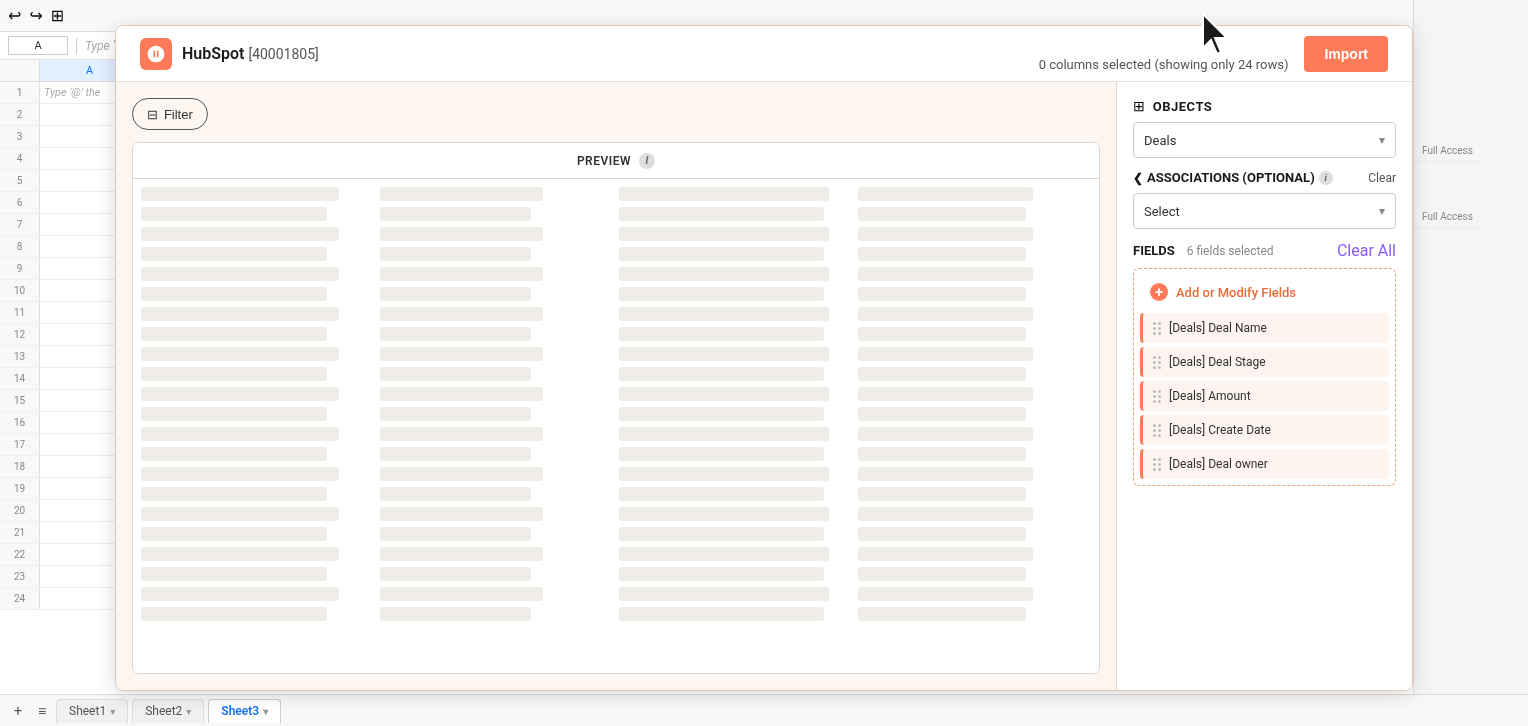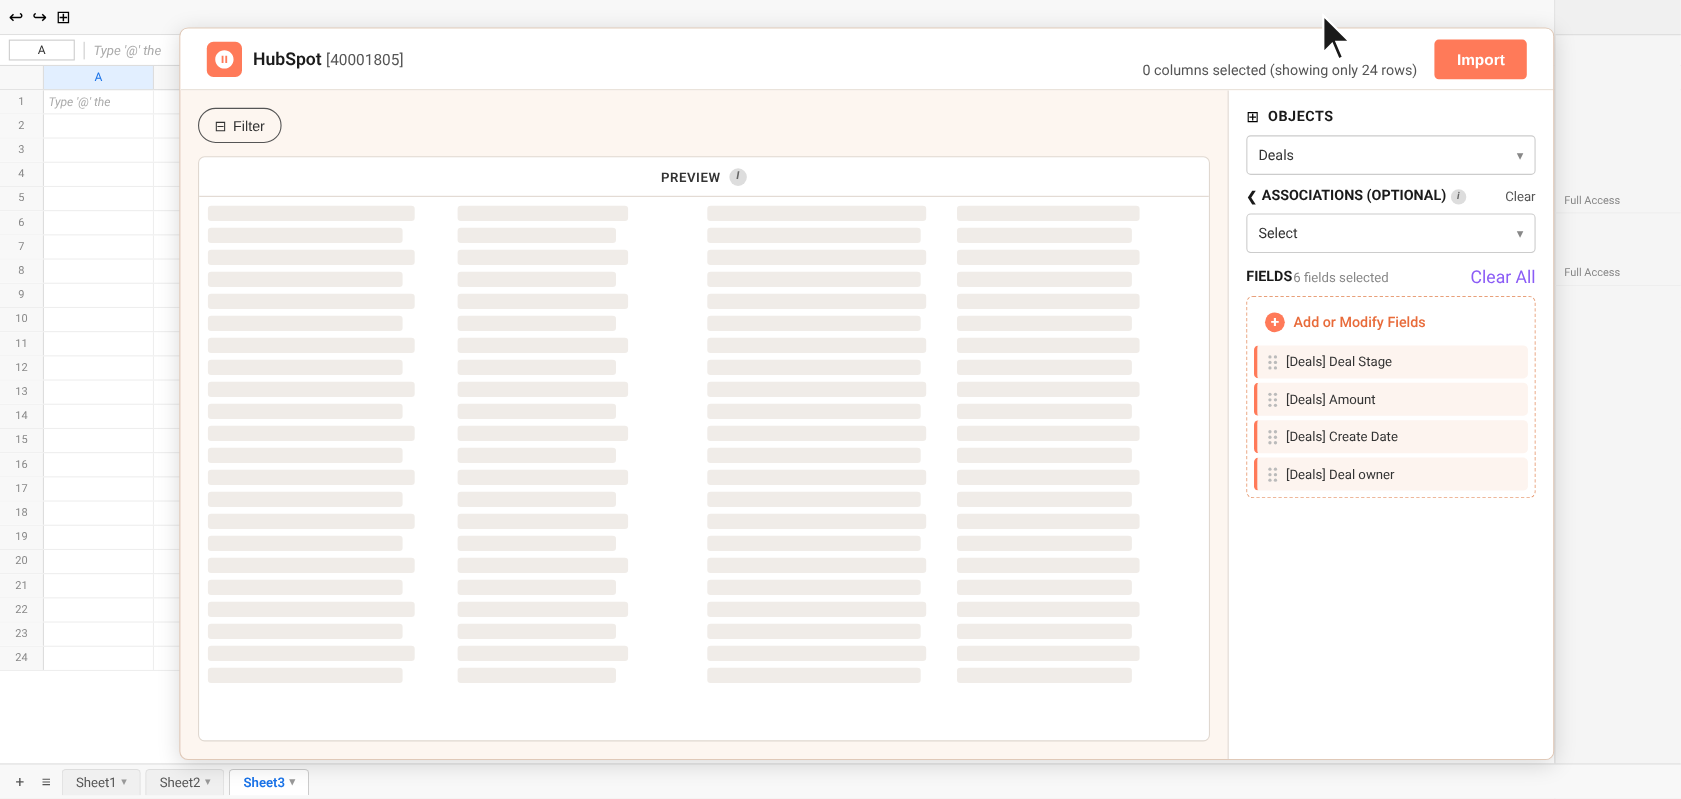--- a/index.html
+++ b/index.html
@@ -138,21 +138,21 @@
     
     .right-panel {
       position: absolute;
       right: 0;
       top: 0;
       width: 115px;
       height: 726px;
       background: #f5f5f5;
       border-left: 1px solid #ddd;
       display: flex;
-      flex-direction: column;
+      flex-direction: row;
     }
 
     .right-panel-top {
       height: 32px;
       background: #f0f0f0;
       border-bottom: 1px solid #ddd;
     }
 
     .right-panel-items {
       padding-top: 140px;
@@ -230,21 +230,20 @@
       left: 115px;
       right: 115px;
       bottom: 35px;
       background: #fdf6f0;
       border: 1px solid #e0c9b8;
       border-radius: 8px;
       display: flex;
       flex-direction: column;
       box-shadow: 0 4px 20px rgba(0,0,0,0.15);
       overflow: hidden;
-      margin-left: 48px;
     }
 
     
     .hs-header {
       height: 56px;
       background: #fff;
       border-bottom: 1px solid #e8e0d8;
       display: flex;
       align-items: center;
       padding: 0 24px;
@@ -481,21 +480,21 @@
       align-items: center;
       justify-content: space-between;
     }
 
     .hs-fields-title {
       font-size: 13px;
       font-weight: 700;
       color: #1a1a1a;
       display: flex;
       align-items: center;
-      gap: 1px;
+      gap: 12px;
     }
 
     .hs-fields-count {
       font-size: 12px;
       color: #888;
       font-weight: 400;
     }
 
     .hs-clear-all-link {
       font-size: 16px;
@@ -1141,20 +1140,37 @@
                 </div>
               <div class="hs-drag-dot-row">
                   <div class="hs-drag-dot"></div>
                   <div class="hs-drag-dot"></div>
                 </div>
               <div class="hs-drag-dot-row">
                   <div class="hs-drag-dot"></div>
                   <div class="hs-drag-dot"></div>
                 </div>
             </div>
+            <span class="hs-field-label">[Deals] Deal Name</span>
+          </div>
+          <div class="hs-field-item-wrapper">
+            <div class="hs-drag-handle">
+              <div class="hs-drag-dot-row">
+                  <div class="hs-drag-dot"></div>
+                  <div class="hs-drag-dot"></div>
+                </div>
+              <div class="hs-drag-dot-row">
+                  <div class="hs-drag-dot"></div>
+                  <div class="hs-drag-dot"></div>
+                </div>
+              <div class="hs-drag-dot-row">
+                  <div class="hs-drag-dot"></div>
+                  <div class="hs-drag-dot"></div>
+                </div>
+            </div>
             <span class="hs-field-label">[Deals] Deal Stage</span>
           </div>
           <div class="hs-field-item-wrapper">
             <div class="hs-drag-handle">
               <div class="hs-drag-dot-row">
                   <div class="hs-drag-dot"></div>
                   <div class="hs-drag-dot"></div>
                 </div>
               <div class="hs-drag-dot-row">
                   <div class="hs-drag-dot"></div>

